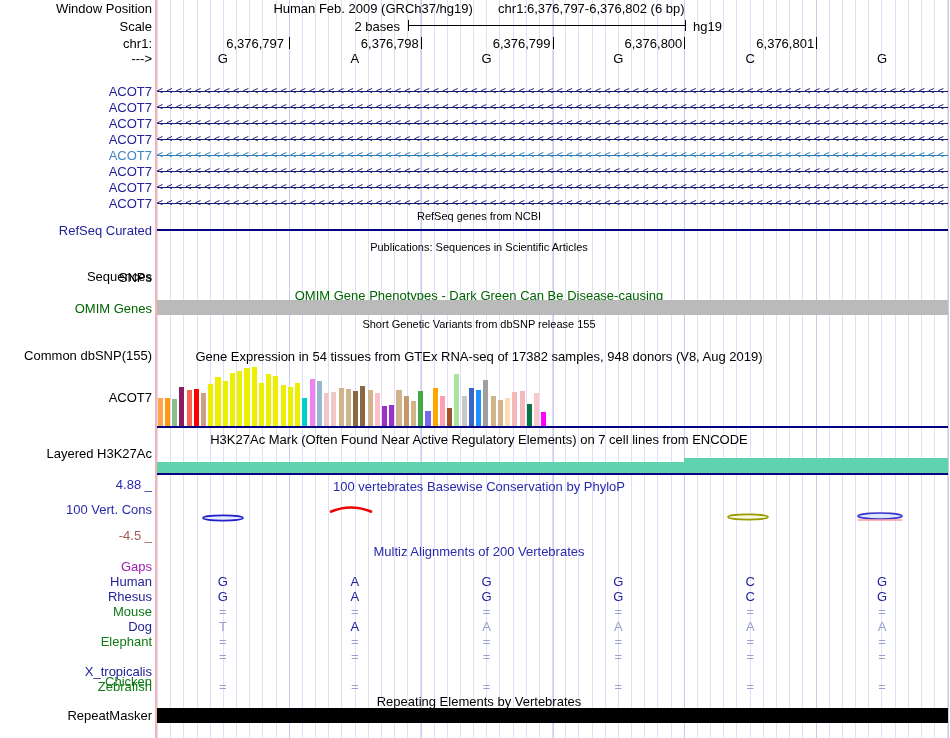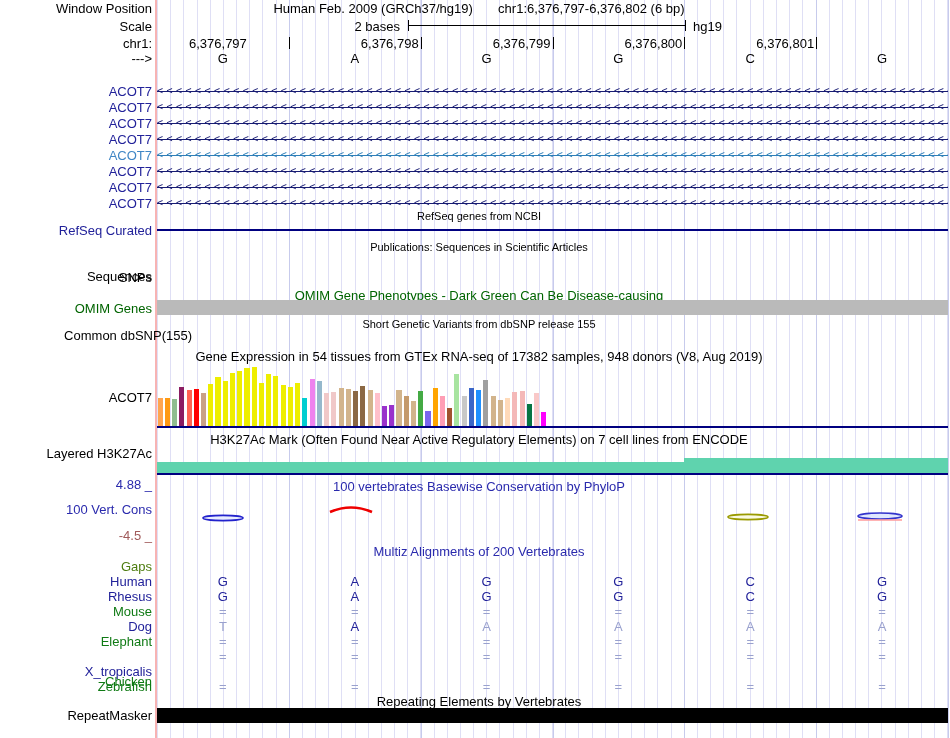--- a/index.html
+++ b/index.html
@@ -62,21 +62,21 @@
 
   <div class="gutter" style="top:19px;">Scale</div>
   <div class="abs f13" style="top:19px;left:0;width:400px;text-align:right;">2 bases</div>
   <div class="ruler-line" style="top:25px;left:408px;width:278px;"></div>
   <div class="tick" style="top:20px;left:408px;height:11px;"></div>
   <div class="tick" style="top:20px;left:685px;height:11px;"></div>
   <div class="abs f13" style="top:19px;left:693px;">hg19</div>
 
   <div class="gutter" style="top:36px;">chr1:</div>
   <div id="coords-row">
-      <div class="abs f13" style="top: 36px; left: 189px; width: 108px; text-align: left;">6,376,797</div>
+      <div class="abs f13" style="top: 36px; left: 176px; width: 108px; text-align: right;">6,376,797</div>
       <div class="tick" style="top: 37px; left: 288.833px; height: 12px;"></div>
       <div class="abs f13" style="top: 36px; left: 310.667px; width: 108px; text-align: right;">6,376,798</div>
       <div class="tick" style="top: 37px; left: 420.667px; height: 12px;"></div>
       <div class="abs f13" style="top: 36px; left: 442.5px; width: 108px; text-align: right;">6,376,799</div>
       <div class="tick" style="top: 37px; left: 552.5px; height: 12px;"></div>
       <div class="abs f13" style="top: 36px; left: 574.333px; width: 108px; text-align: right;">6,376,800</div>
       <div class="tick" style="top: 37px; left: 684.333px; height: 12px;"></div>
       <div class="abs f13" style="top: 36px; left: 706.167px; width: 108px; text-align: right;">6,376,801</div>
       <div class="tick" style="top: 37px; left: 816.167px; height: 12px;"></div>
     </div>
@@ -140,21 +140,21 @@
 
   <div class="ctr f11 title-link" style="top:241px;">Publications: Sequences in Scientific Articles</div>
   <div class="gutter title-link" style="top:269px;">Sequences</div>
   <div class="gutter title-link" style="top:270px;">SNPs</div>
 
   <div class="ctr f13 title-link" style="top:288px;color:#006400;">OMIM Gene Phenotypes - Dark Green Can Be Disease-causing</div>
   <div class="gutter title-link" style="top:301px;color:#006400;">OMIM Genes</div>
   <div class="abs" id="omim-bar" style="top: 300px; left: 157px; width: 791px; height: 15px; background: rgb(186, 186, 186);"></div>
 
   <div class="ctr f11 title-link" style="top:318px;">Short Genetic Variants from dbSNP release 155</div>
-  <div class="gutter title-link" style="top:328px;margin-left:40px;">Common dbSNP(155)</div>
+  <div class="gutter title-link" style="top:348px;">Common dbSNP(155)</div>
 
   <div class="ctr f13 title-link" style="top:349px;">Gene Expression in 54 tissues from GTEx RNA-seq of 17382 samples, 948 donors (V8, Aug 2019)</div>
   <div class="gutter title-link" style="top:390px;">ACOT7</div>
   <div id="gtex-bars">
       <div class="bar" style="left: 157.5px; top: 398px; width: 5.2px; height: 28px; background: rgb(255, 165, 79);"></div>
       <div class="bar" style="left: 164.7px; top: 398px; width: 5.2px; height: 28px; background: rgb(255, 153, 18);"></div>
       <div class="bar" style="left: 172px; top: 399px; width: 5.2px; height: 27px; background: rgb(143, 188, 143);"></div>
       <div class="bar" style="left: 179.2px; top: 387px; width: 5.2px; height: 39px; background: rgb(139, 28, 98);"></div>
       <div class="bar" style="left: 186.5px; top: 390px; width: 5.2px; height: 36px; background: rgb(255, 99, 82);"></div>
       <div class="bar" style="left: 193.7px; top: 389px; width: 5.2px; height: 37px; background: rgb(255, 0, 0);"></div>
@@ -222,21 +222,21 @@
   <svg id="phylop-marks" class="abs" style="top:495px;left:0;" width="950" height="35">
       <ellipse cx="223" cy="23" rx="20" ry="2.6" stroke="#2222cc" stroke-width="1.6" fill="#e9edff"></ellipse>
       <path d="M 330 17 Q 351 8 372 17" stroke="#ee0000" stroke-width="2.6" fill="none"></path>
       <ellipse cx="748" cy="22" rx="20" ry="2.6" stroke="#9a9a00" stroke-width="1.6" fill="#fafae0"></ellipse>
       <ellipse cx="880" cy="21" rx="22" ry="3" stroke="#3333cc" stroke-width="1.6" fill="#dfe7ff"></ellipse>
       <line x1="858" x2="902" y1="25" y2="25" stroke="#ff9a9a" stroke-width="1.6"></line>
     </svg>
 
   <div class="ctr f13 blue-t title-link" style="top:544px;">Multiz Alignments of 200 Vertebrates</div>
   <div id="multiz-rows">
-      <div class="gutter title-link" style="top: 559px; color: #4d7c0f;">Gaps</div>
+      <div class="gutter title-link" style="top: 559px; color: #a21caf;">Gaps</div>
       <div class="gutter title-link" style="top: 574px; color: rgb(34, 34, 154);">Human</div>
       <div class="aln-cell dark" style="top: 575px; left: 222.917px;">G</div>
       <div class="aln-cell dark" style="top: 575px; left: 354.75px;">A</div>
       <div class="aln-cell dark" style="top: 575px; left: 486.583px;">G</div>
       <div class="aln-cell dark" style="top: 575px; left: 618.417px;">G</div>
       <div class="aln-cell dark" style="top: 575px; left: 750.25px;">C</div>
       <div class="aln-cell dark" style="top: 575px; left: 882.083px;">G</div>
       <div class="gutter title-link" style="top: 589px; color: rgb(34, 34, 154);">Rhesus</div>
       <div class="aln-cell dark" style="top: 590px; left: 222.917px;">G</div>
       <div class="aln-cell dark" style="top: 590px; left: 354.75px;">A</div>

